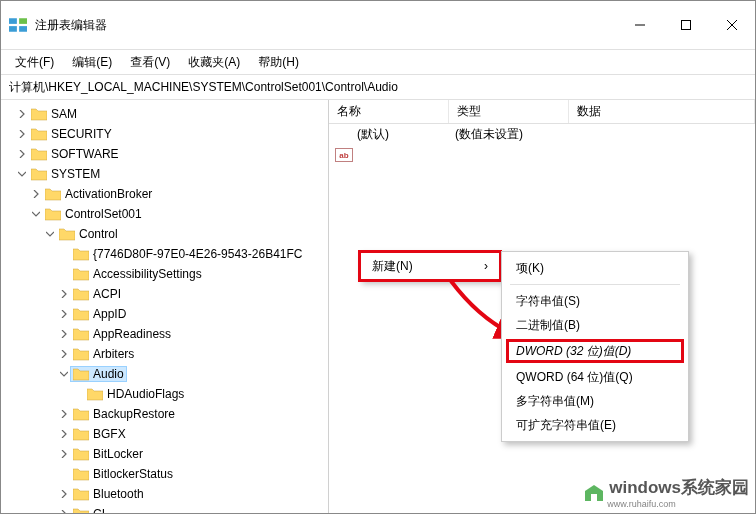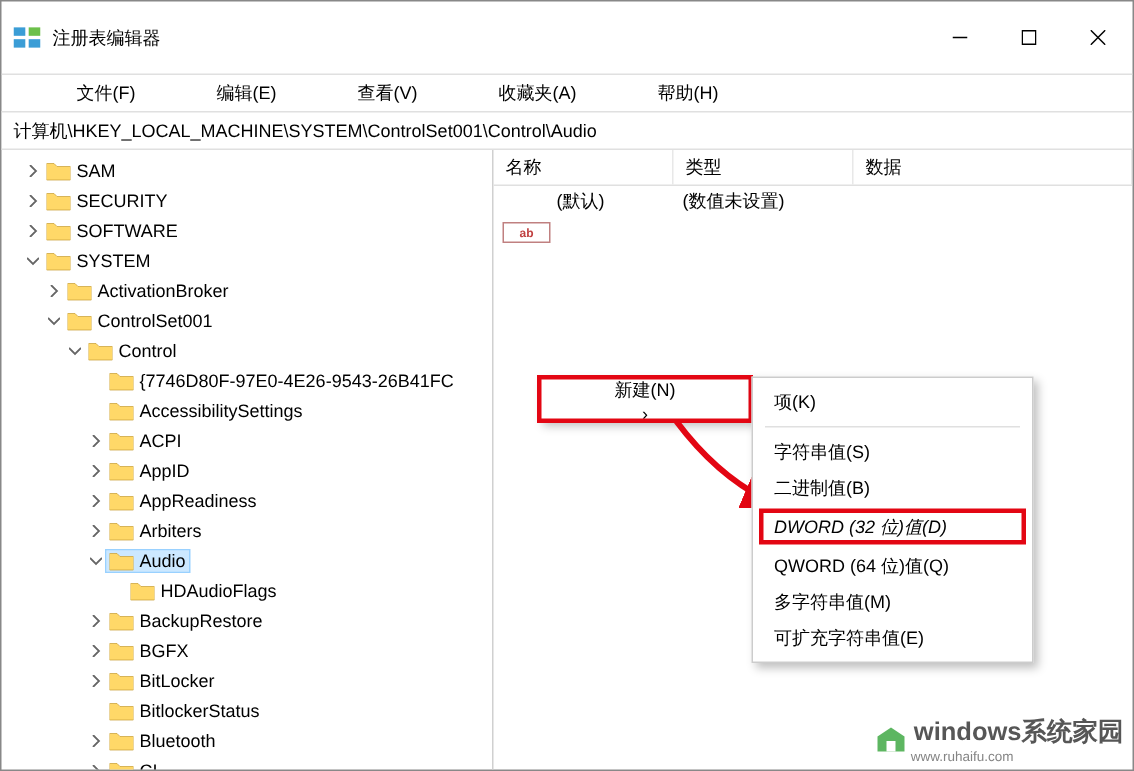--- a/index.html
+++ b/index.html
@@ -6,21 +6,21 @@
 body { background: #fff; width: 756px; height: 514px; overflow: hidden; border: 1px solid #888; position: relative; }
 
 .titlebar { height: 49px; display: flex; align-items: center; padding-left: 8px; border-bottom: 1px solid #e0e0e0; }
 .titlebar .app-icon { width: 18px; height: 18px; margin-right: 8px; }
 .titlebar .title { flex: 1; font-size: 12px; }
 .titlebar .win-controls { display: flex; }
 .titlebar .win-btn { width: 46px; height: 32px; display: flex; align-items: center; justify-content: center; }
 .titlebar .win-btn svg { width: 10px; height: 10px; }
 
 .menubar { height: 24px; display: flex; align-items: center; padding: 0 6px; gap: 2px; }
-.menubar .menu-item { padding: 12px 8px; cursor: default; margin-left: 36px; }
+.menubar .menu-item { padding: 12px 8px; cursor: default; }
 
 .addressbar { height: 26px; display: flex; align-items: center; padding: 0 8px; border-top: 1px solid #e0e0e0; border-bottom: 1px solid #e0e0e0; background: #fff; }
 
 .content { display: flex; height: calc(100% - 32px - 24px - 26px - 2px); }
 .tree-panel { width: 328px; border-right: 1px solid #d0d0d0; overflow: hidden; padding-top: 4px; }
 .list-panel { flex: 1; overflow: hidden; position: relative; }
 .tree-row { display: flex; align-items: center; height: 20px; white-space: nowrap; cursor: default; }
 .tree-row.selected .label-box { background: #cce8ff; outline: 1px solid #99d1ff; }
 .tree-row .label-box { display: inline-flex; align-items: center; padding: 0 2px; }
 .toggler { width: 14px; height: 14px; display: inline-flex; align-items: center; justify-content: center; flex-shrink: 0; }
@@ -30,25 +30,25 @@
 .folder-icon { width: 16px; height: 14px; margin-right: 4px; flex-shrink: 0; }
 
 .list-header { display: flex; height: 24px; border-bottom: 1px solid #e0e0e0; align-items: center; }
 .list-header .col { padding: 0 8px; border-right: 1px solid #e8e8e8; height: 100%; display: flex; align-items: center; }
 .col.name { width: 120px; }
 .col.type { width: 120px; }
 .col.data { flex: 1; }
 
 .list-body .row { display: flex; height: 20px; align-items: center; }
 .list-body .row .cell { padding: 0 6px; display: flex; align-items: center; }
-.str-icon { width: 32px; height: 14px; margin-right: 4px; border: 1px solid #c08080; background: #fff; display: inline-flex; align-items: center; justify-content: center; font-size: 8px; color: #c04040; font-weight: bold; margin-top: 42px; }
+.str-icon { width: 18px; height: 14px; margin-right: 4px; border: 1px solid #c08080; background: #fff; display: inline-flex; align-items: center; justify-content: center; font-size: 8px; color: #c04040; font-weight: bold; margin-top: 42px; }
 
 .context-menu { position: absolute; background: #fff; border: 1px solid #ccc; box-shadow: 3px 3px 6px rgba(0,0,0,0.25); }
 .context-menu.new-trigger { left: 358px; top: 250px; width: 142px; }
-.context-menu.new-trigger .cm-item { height: 28px; display: flex; align-items: center; padding: 0 12px; justify-content: space-between; flex-direction: column; }
+.context-menu.new-trigger .cm-item { height: 28px; display: flex; align-items: center; padding: 0 12px; justify-content: space-between; }
 .highlight-red { outline: 3px solid #e30613; outline-offset: -2px; }
 
 .submenu { left: 500px; top: 250px; width: 188px; padding: 4px 0; }
 .submenu .cm-item { height: 24px; display: flex; align-items: center; padding: 0 14px; }
 .submenu .cm-item.hl { outline: 3px solid #e30613; outline-offset: -3px; margin: 2px 4px; padding: 4px 10px; font-style: italic; }
 .submenu .sep { height: 1px; background: #e0e0e0; margin: 4px 8px; }
 
 .red-arrow { position: absolute; left: 440px; top: 270px; pointer-events: none; }
 
 .watermark { position: absolute; right: 6px; bottom: 4px; display: flex; align-items: center; gap: 4px; opacity: 0.9; }

